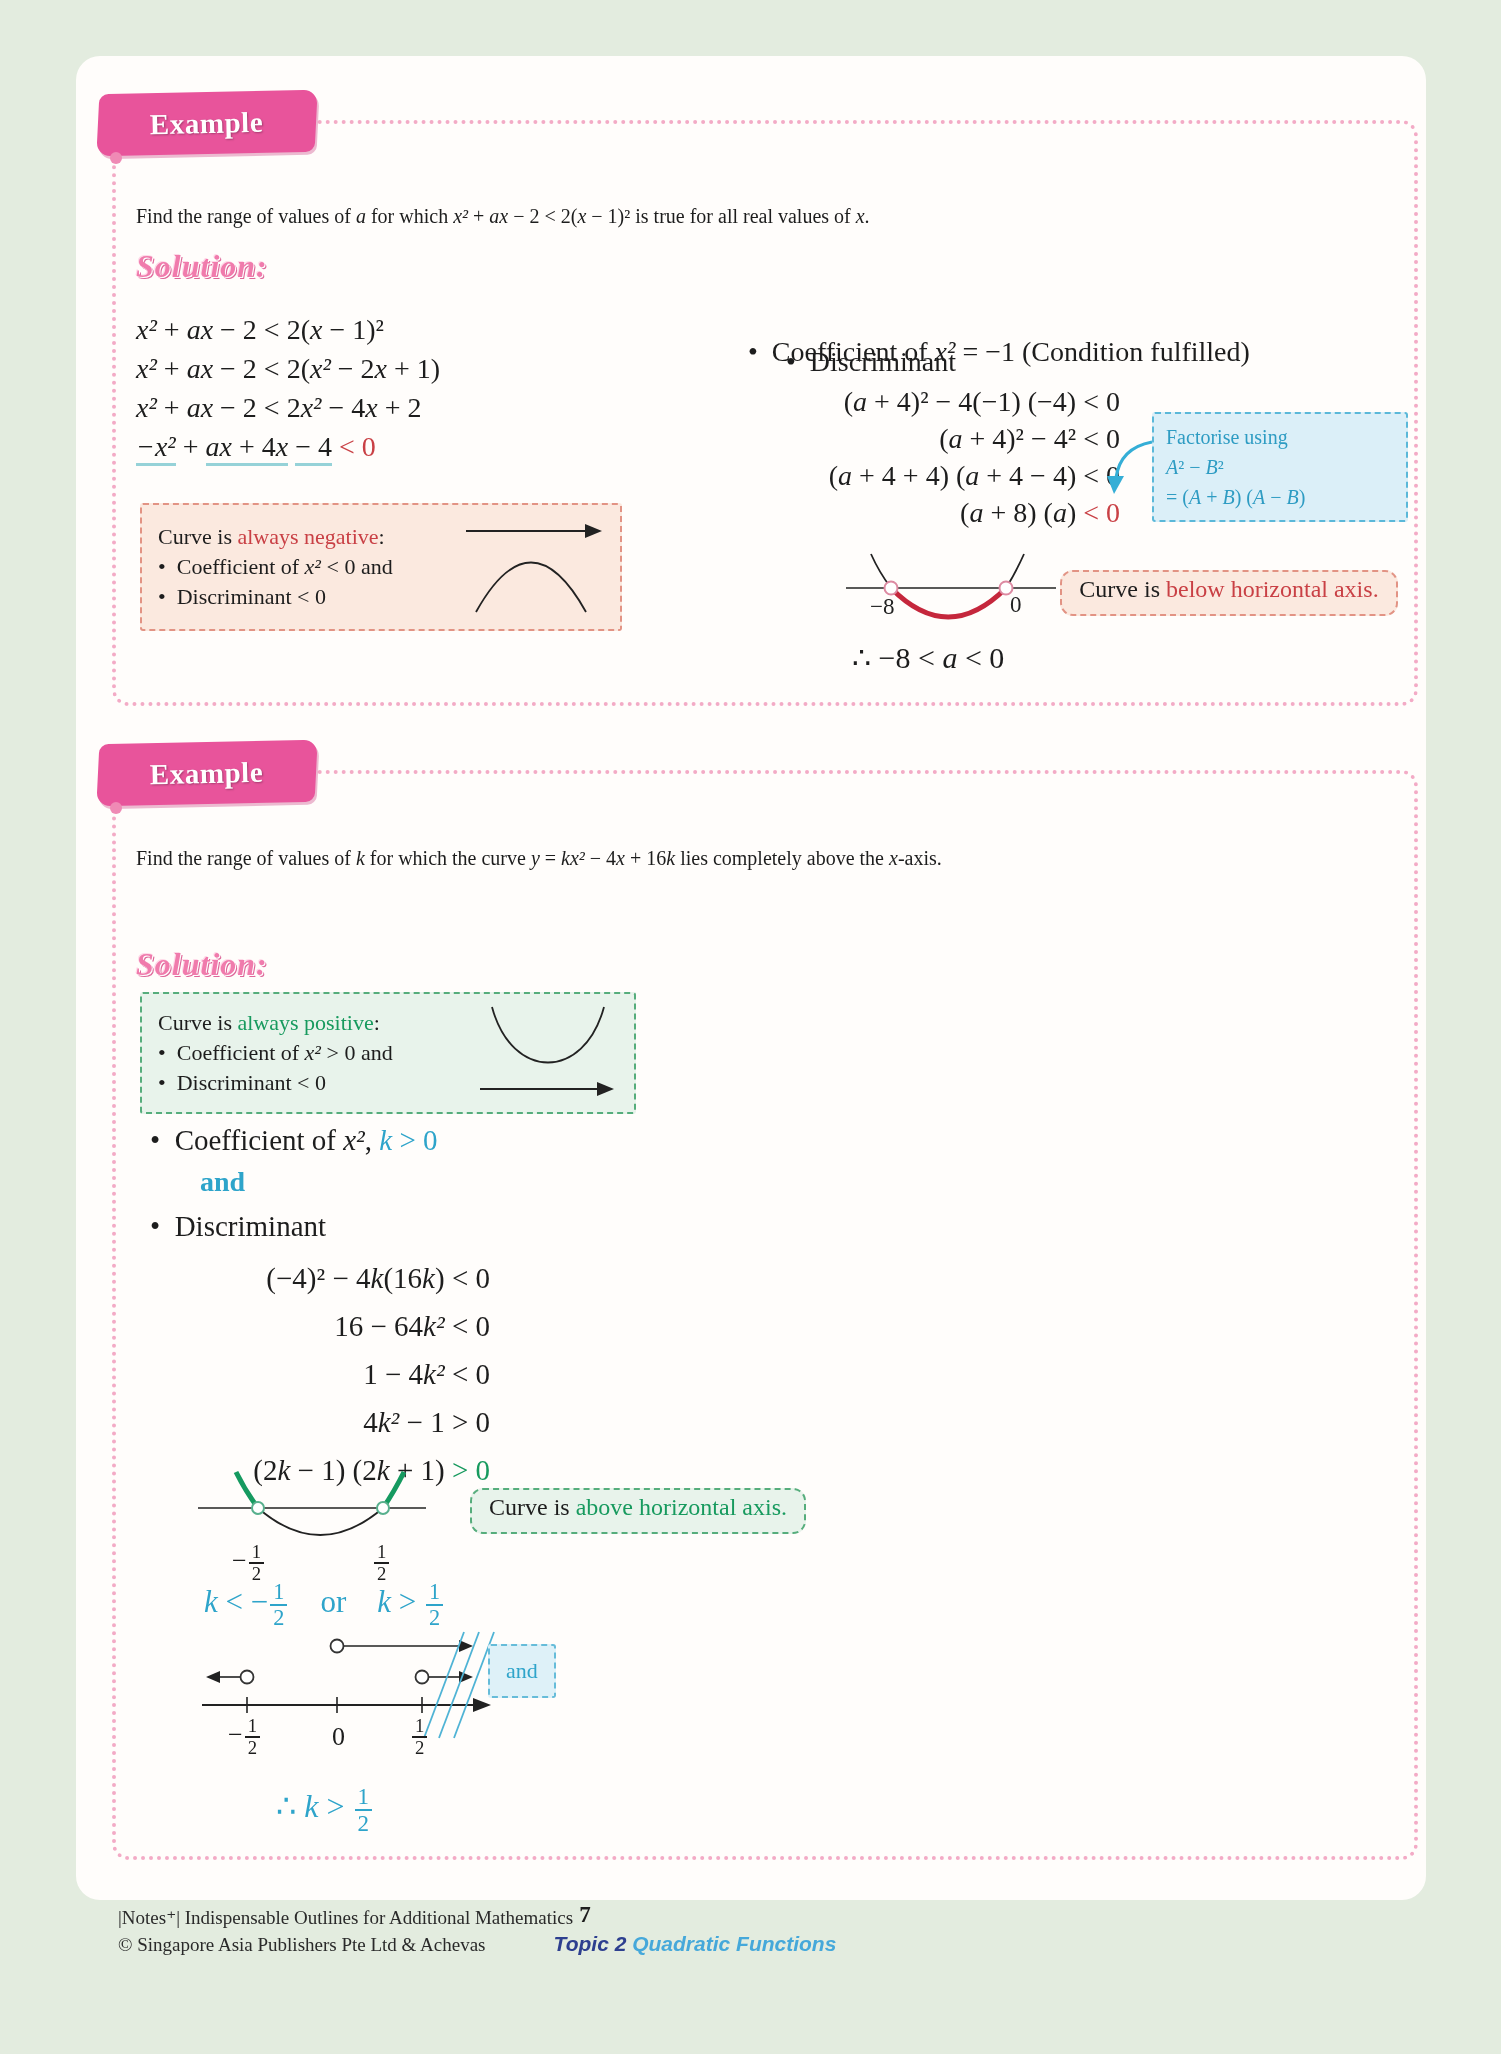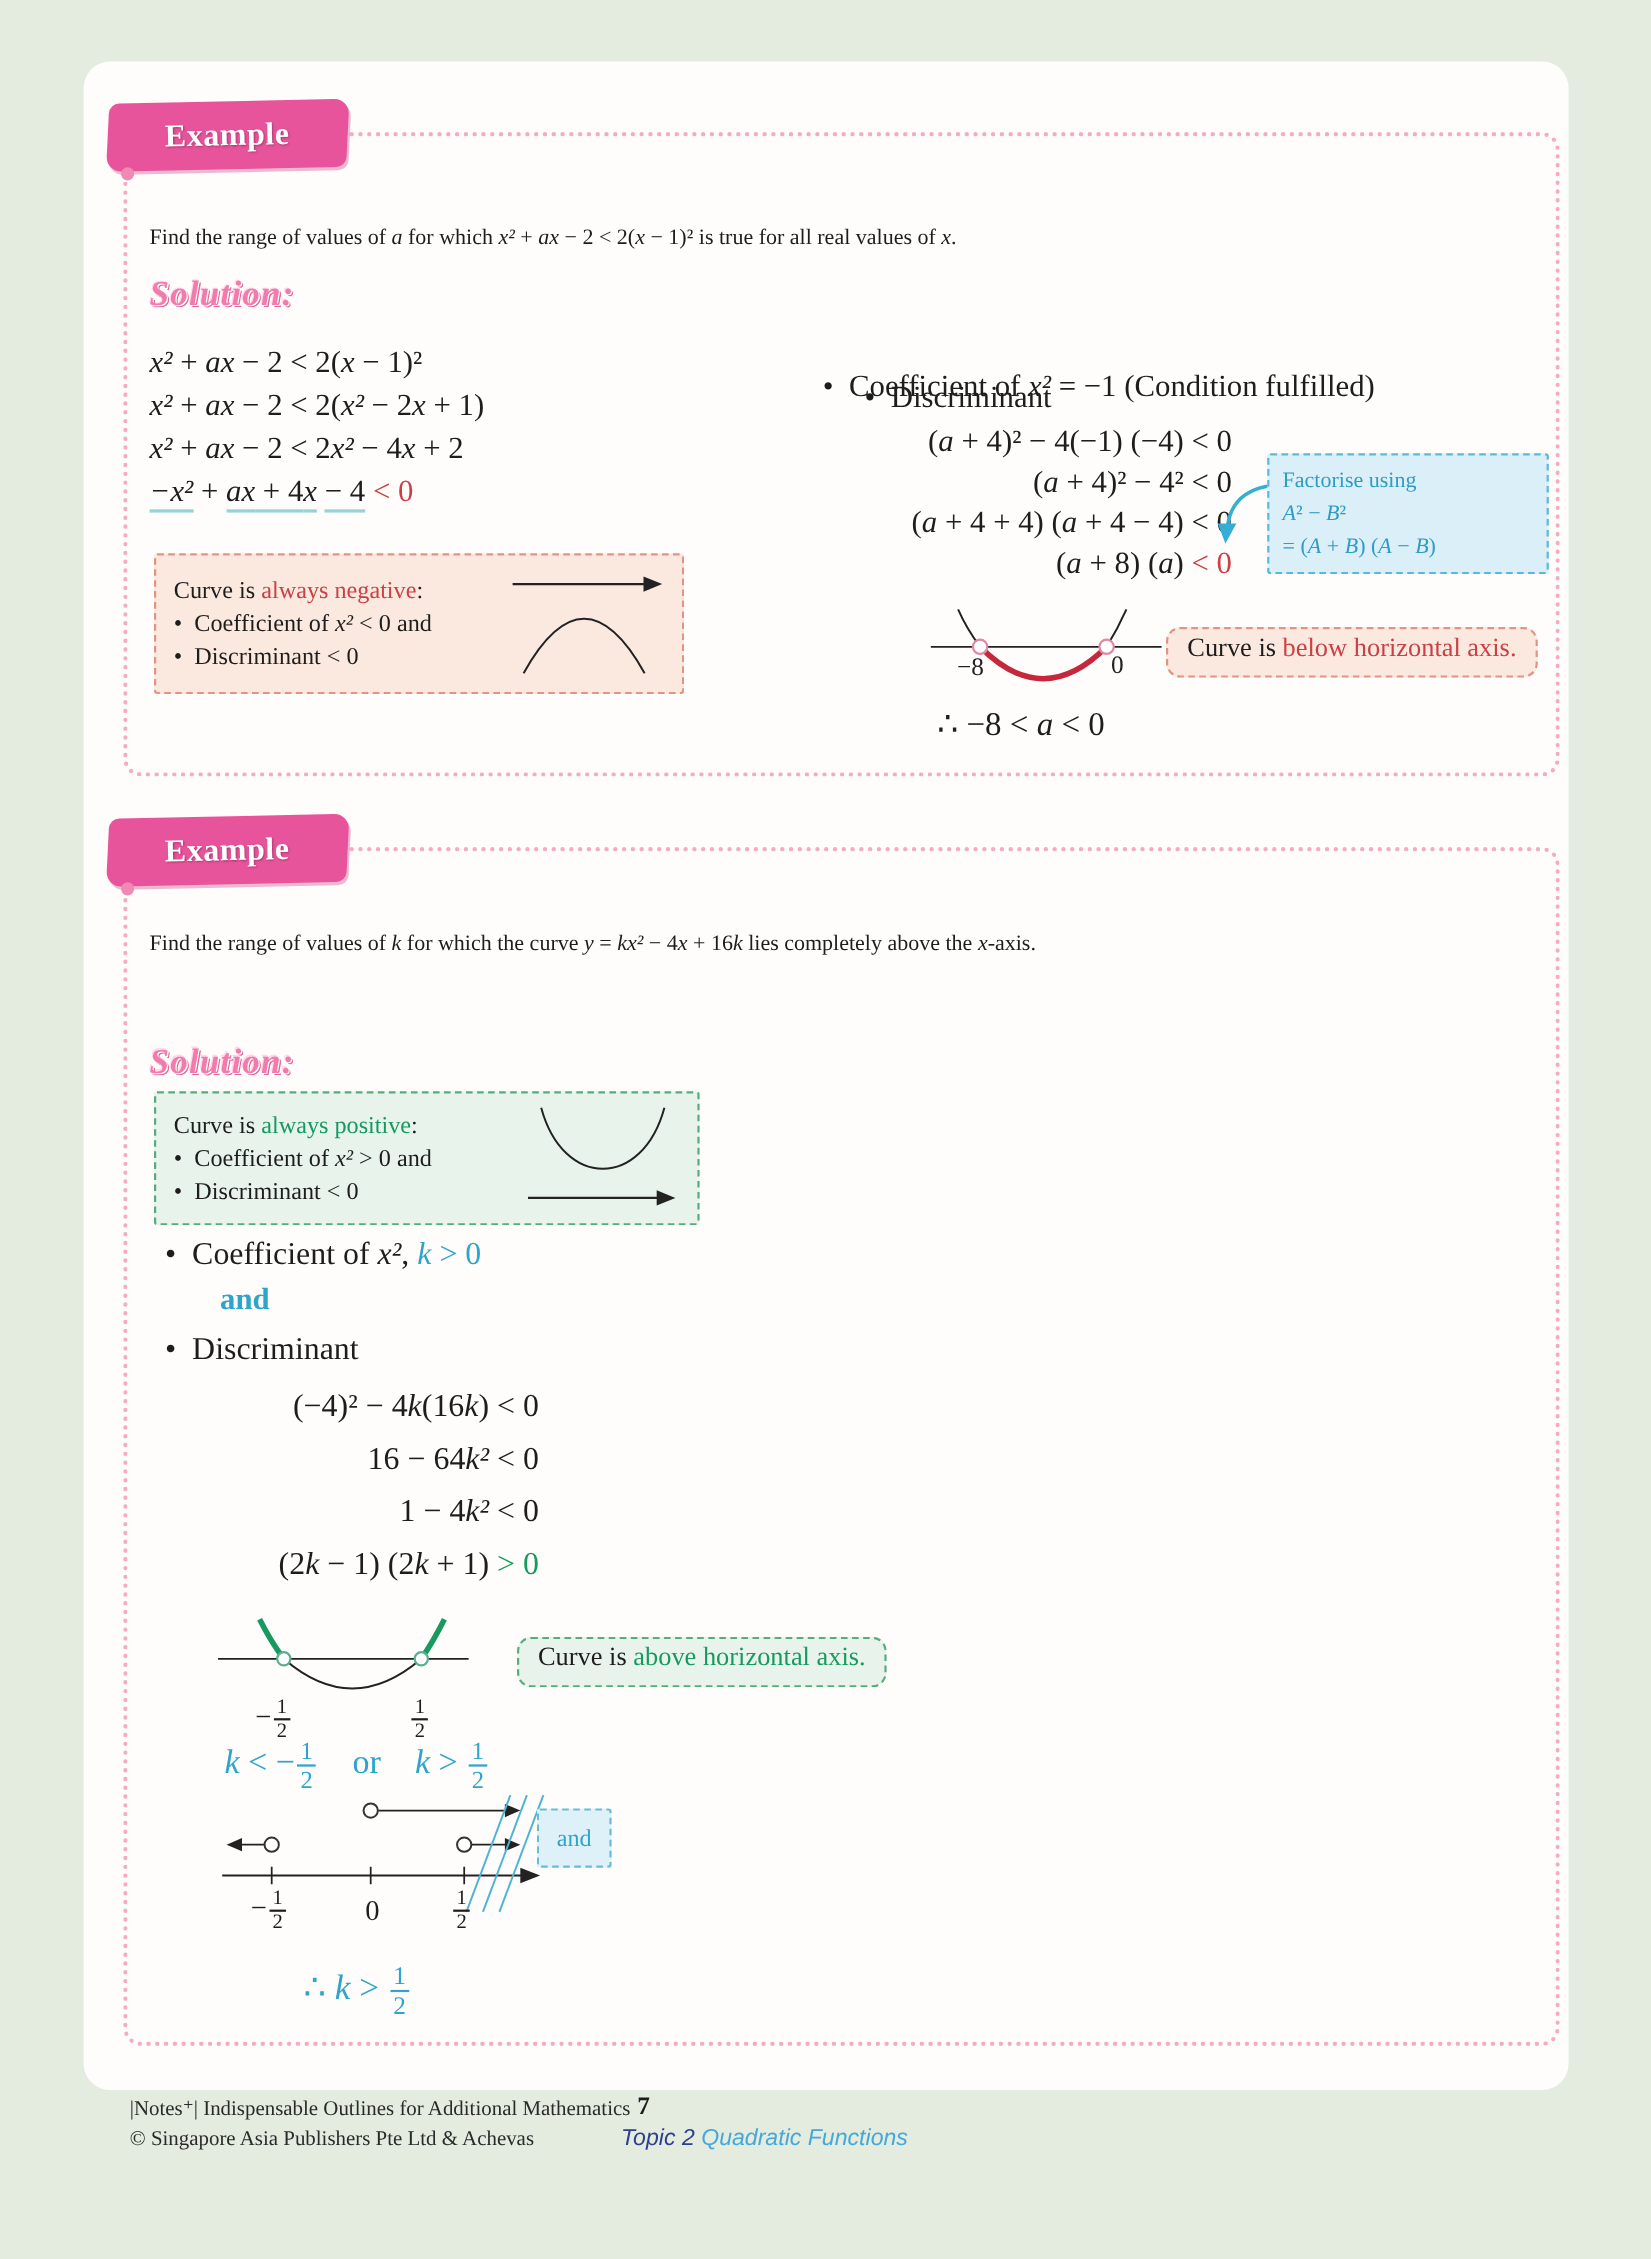--- a/index.html
+++ b/index.html
@@ -27,21 +27,21 @@
   .steps2 .line{height:48px;}
   .notebox{border:2px dashed #e29384;background:#fbe9df;border-radius:3px;display:flex;align-items:center;padding:8px 12px 8px 16px;box-sizing:border-box;}
   .notebox .txt{font-size:22px;line-height:30px;flex:1;}
   .greenbox{border:2px dashed #56ad7c;background:#e8f3eb;}
   .bluebox{border:2px dashed #5ab8d9;background:#dbeff8;border-radius:3px;color:#2e9cc3;font-size:20px;line-height:30px;padding:8px 12px;box-sizing:border-box;}
   .smallnote{border-radius:13px;font-size:24px;display:flex;align-items:flex-start;justify-content:center;box-sizing:border-box;padding:4px 10px;}
   .peach{border:2px dashed #e29384;background:#fbe9df;}
   .mint{border:2px dashed #56ad7c;background:#e8f3eb;}
   .andbox{border:2px dashed #66bcd9;background:#def1f8;border-radius:3px;color:#2ea4ca;font-size:22px;display:flex;align-items:center;justify-content:center;}
   .footer{font-size:19px;color:#2a2a2a;}
-  .topic{font-family:"Liberation Sans","DejaVu Sans",sans-serif;font-style:italic;font-weight:normal;font-size:21px;}
+  .topic{font-family:"Liberation Sans","DejaVu Sans",sans-serif;font-style:italic;font-weight:bold;font-size:21px;}
   .topic .lbl{color:#2d3f8f;}
   .topic .ttl{color:#45a8da;}
   svg{display:block;}
   .svg-label{font-family:"Liberation Serif","DejaVu Serif",serif;}
 </style>
 </head>
 <body>
 
 <div class="page">
   <div class="card"></div>
@@ -138,20 +138,21 @@
   </div>
 
   <div class="abs rich" style="left:150px;top:1124px;font-size:29px;"><span>•  Coefficient of </span><span class="it">x²</span><span>, </span><span class="it c-blue">k</span><span class="c-blue"> &gt; 0</span></div>
   <div class="abs rich" style="left:200px;top:1166px;font-size:28px;"><span class="bd c-blue">and</span></div>
   <div class="abs rich" style="left:150px;top:1210px;font-size:29px;"><span>•  Discriminant</span></div>
 
   <div class="abs steps2" style="left:150px;top:1262px;width:340px;text-align:right;font-size:29px;">
     <div class="rich line"><span>(−4)² − 4</span><span class="it">k</span><span>(16</span><span class="it">k</span><span>) &lt; 0</span></div>
     <div class="rich line"><span>16 − 64</span><span class="it">k²</span><span> &lt; 0</span></div>
     <div class="rich line"><span>1 − 4</span><span class="it">k²</span><span> &lt; 0</span></div>
+    <div class="rich line"><span>4</span><span class="it">k²</span><span> − 1 &gt; 0</span></div>
     <div class="rich line"><span>(2</span><span class="it">k</span><span> − 1) (2</span><span class="it">k</span><span> + 1) </span><span class="c-green">&gt; 0</span></div>
   </div>
 
   <svg class="abs" style="left:198px;top:1468px;" width="232" height="98" viewBox="0 0 232 98">
     <line x1="0" y1="40" x2="228" y2="40" stroke="#222" stroke-width="1.6"></line>
     <path d="M38,4 Q48,24 60,40" fill="none" stroke="#169a60" stroke-width="5"></path>
     <path d="M60,40 Q122,94 185,40" fill="none" stroke="#222" stroke-width="1.8"></path>
     <path d="M185,40 Q196,24 206,4" fill="none" stroke="#169a60" stroke-width="5"></path>
     <circle cx="60" cy="40" r="6" fill="#ffffff" stroke="#58b08d" stroke-width="2"></circle>
     <circle cx="185" cy="40" r="6" fill="#ffffff" stroke="#58b08d" stroke-width="2"></circle>

